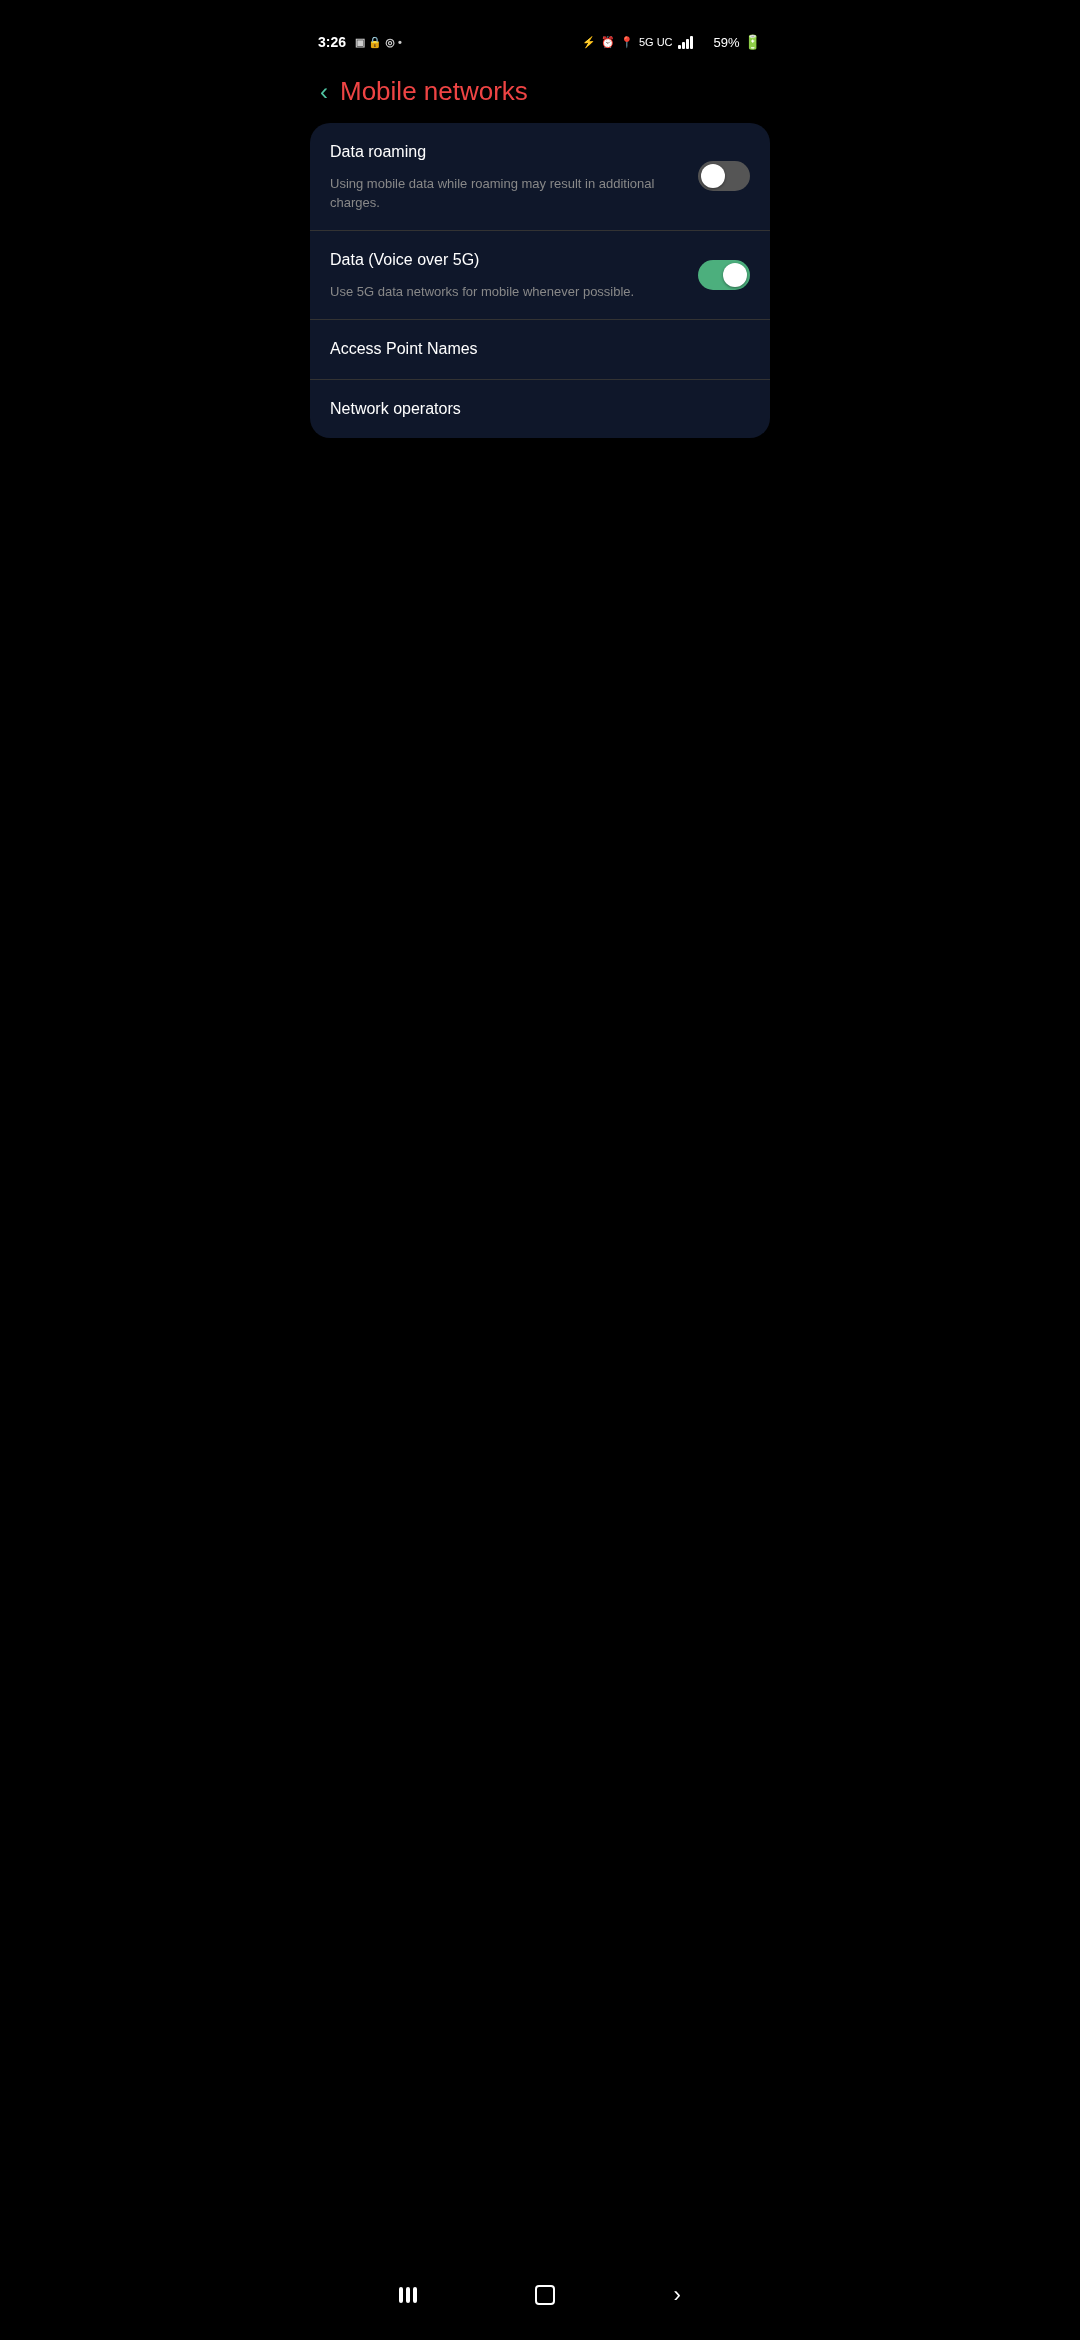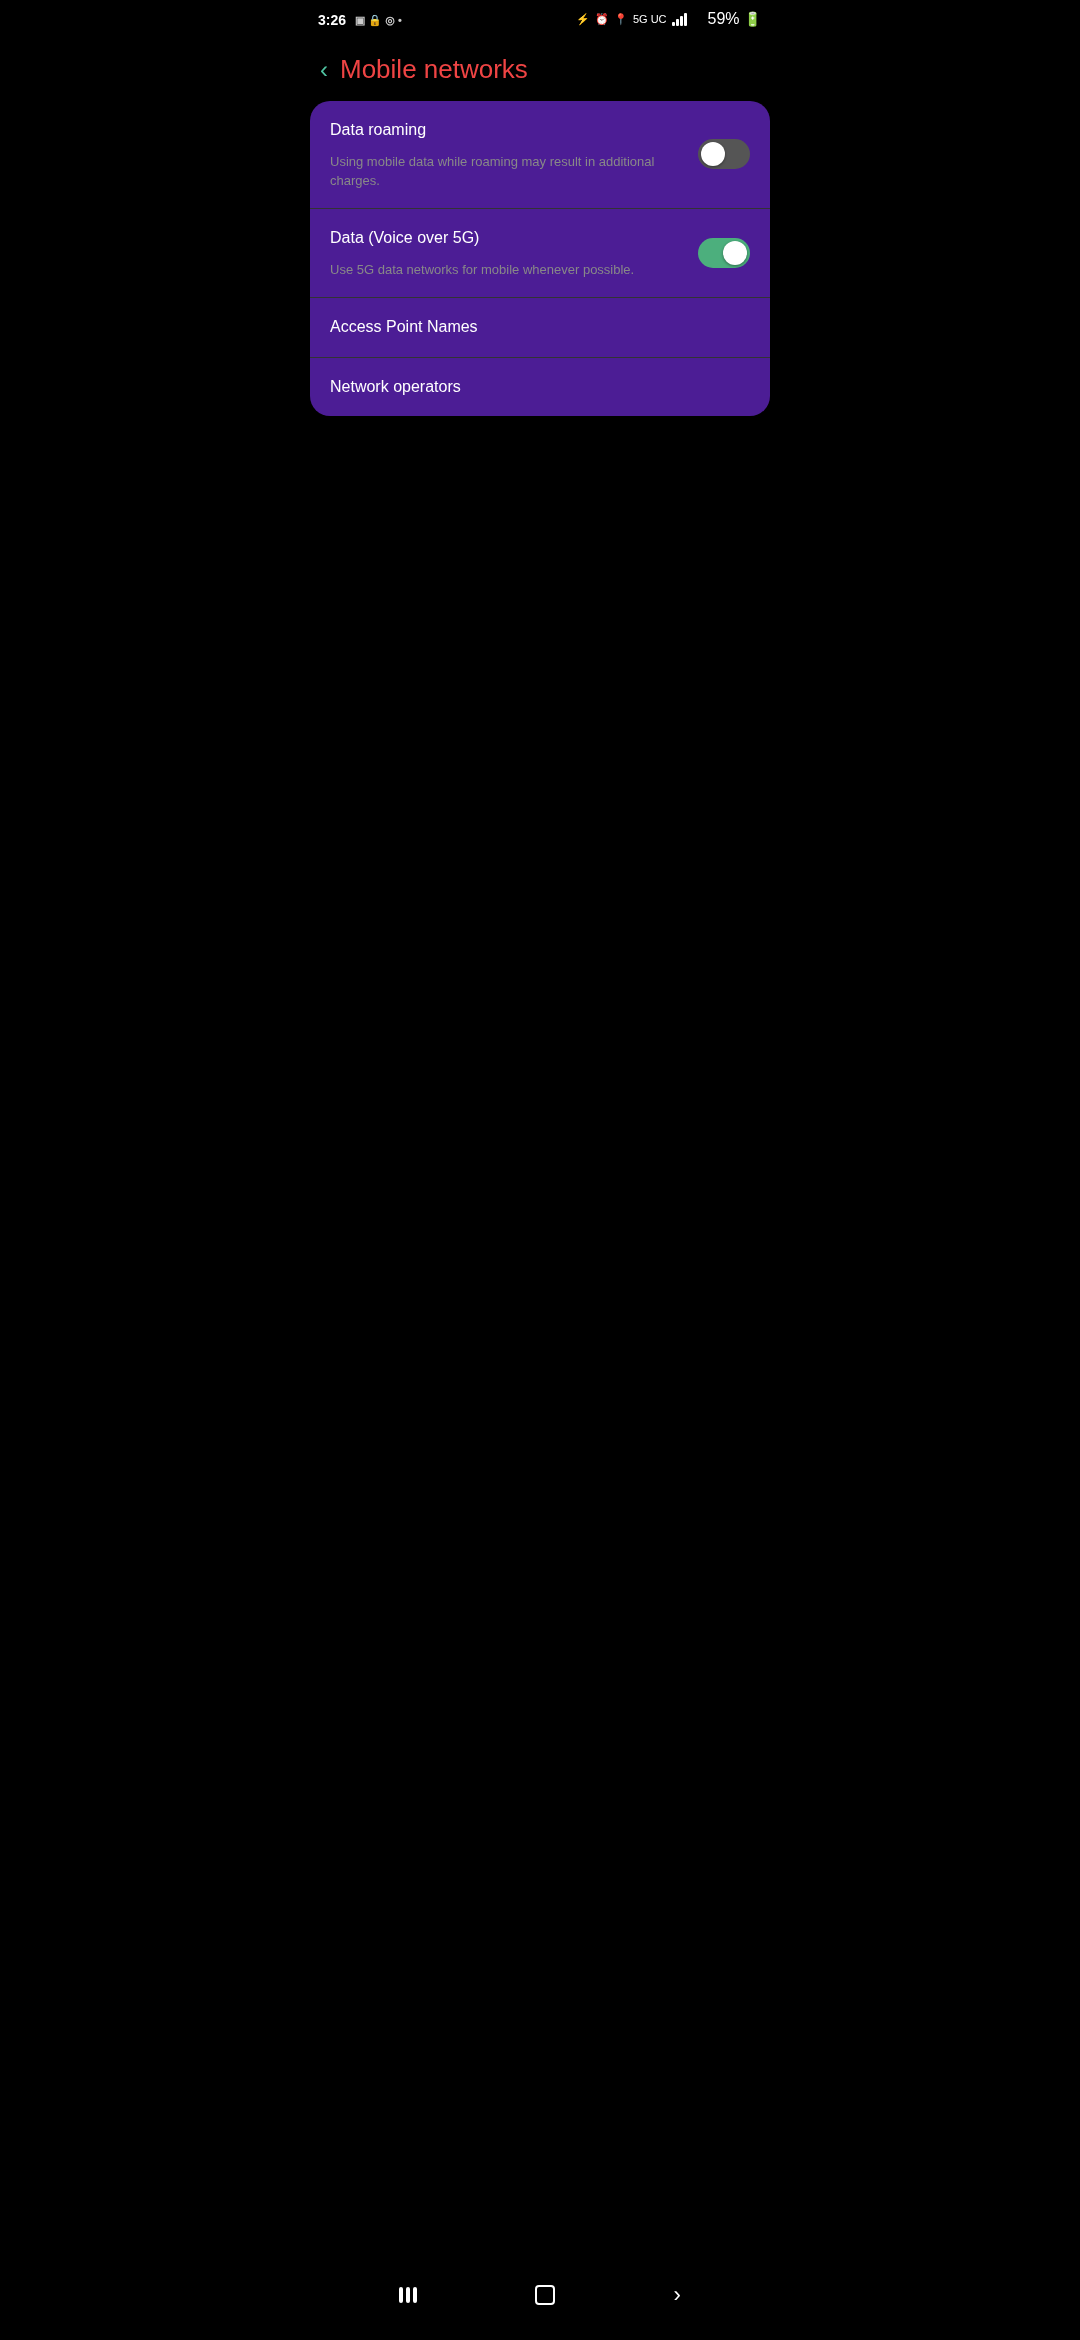--- a/index.html
+++ b/index.html
@@ -17,25 +17,26 @@
       margin: 0 auto;
       min-height: 100vh;
       position: relative;
       overflow-x: hidden;
     }
 
     
     .status-bar {
       display: flex;
       justify-content: space-between;
-      align-items: flex-end;
+      align-items: flex-start;
       padding: 10px 18px 6px 18px;
       color: #ffffff;
       font-size: 13px;
       font-weight: 500;
+      margin-top: 24px;
     }
 
     .status-left {
       display: flex;
       align-items: center;
       gap: 5px;
       font-size: 14px;
       font-weight: 600;
     }
 
@@ -75,21 +76,21 @@
     }
 
     .page-title {
       color: #ef4444;
       font-size: 26px;
       font-weight: 400;
     }
 
     
     .settings-card {
-      background-color: #4c1d95;
+      background-color: #0f172a;
       border-radius: 20px;
       margin: 0 10px;
       overflow: hidden;
     }
 
     .setting-item {
       display: flex;
       align-items: center;
       justify-content: space-between;
       padding: 18px 20px;
@@ -224,21 +225,21 @@
     <span style="font-size:11px;">⚡</span>
     <span style="font-size:11px;">⏰</span>
     <span style="font-size:11px;">📍</span>
     <span style="font-size:11px; font-weight:400;">5G UC</span>
     <div class="signal-bars">
       <div class="signal-bar" style="height:4px;"></div>
       <div class="signal-bar" style="height:7px;"></div>
       <div class="signal-bar" style="height:10px;"></div>
       <div class="signal-bar" style="height:13px;"></div>
     </div>
-    <span style="font-size:16px;padding-left:16px;">59%</span>
+    <span style="font-size:13px;padding-left:16px;">59%</span>
     <span style="font-size:14px;">🔋</span>
   </div>
 </div>
 
 <div class="header">
   <span class="back-arrow">‹</span>
   <span class="page-title">Mobile networks</span>
 </div>
 
 <div class="settings-card" id="settings-list">

